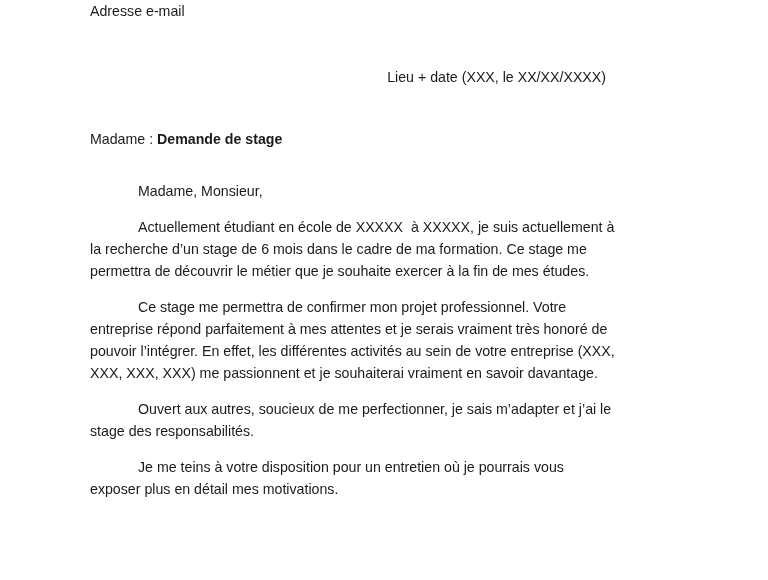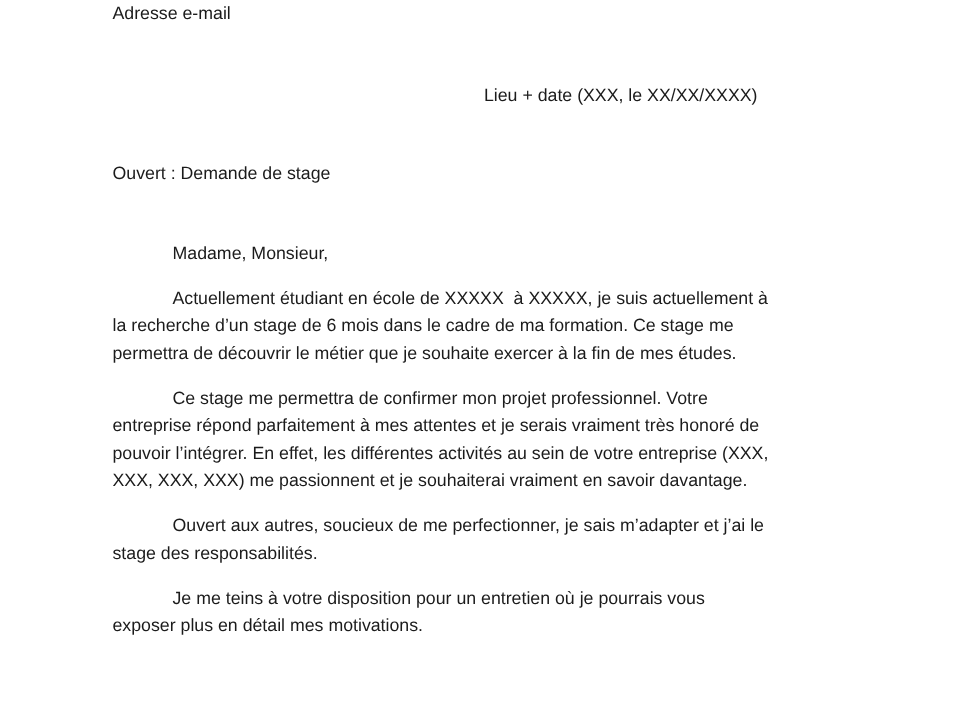--- a/index.html
+++ b/index.html
@@ -64,27 +64,27 @@
   
   .subject-block {
     margin-top: 40px;
   }
   .subject-line {
     font-size: 14.2px;
     line-height: 22px;
     margin: 0;
   }
   .subject-value {
-    font-weight: normal;
+    font-weight: bold;
     text-align: right;
   }
 
   
   .salutation-block {
-    margin-top: 42px;
+    margin-top: 30px;
     padding-left: 48px;
   }
   .salutation-line {
     font-size: 14.2px;
     line-height: 22px;
     margin: 0;
   }
 
   
   .body-block {
@@ -110,21 +110,21 @@
   <div class="sender-block">
     <p class="sender-email">Adresse e-mail</p>
   </div>
 
 
   <div class="placedate-block">
     <p class="placedate-line">Lieu + date (XXX, le XX/XX/XXXX)</p>
   </div>
 
   <div class="subject-block">
-    <p class="subject-line"><span>Ouvert : </span><span class="subject-value">Demande de stage</span></p>
+    <p class="subject-line"><span>Madame : </span><span class="subject-value">Demande de stage</span></p>
   </div>
 
   <div class="salutation-block">
     <p class="salutation-line">Madame, Monsieur,</p>
   </div>
 
   <div class="body-block">
     <p class="body-paragraph">Actuellement étudiant en école de XXXXX  à XXXXX, je suis actuellement à la recherche d’un stage de 6 mois dans le cadre de ma formation. Ce stage me permettra de découvrir le métier que je souhaite exercer à la fin de mes études.</p>
     <p class="body-paragraph">Ce stage me permettra de confirmer mon projet professionnel. Votre entreprise répond parfaitement à mes attentes et je serais vraiment très honoré de pouvoir l’intégrer. En effet, les différentes activités au sein de votre entreprise (XXX, XXX, XXX, XXX) me passionnent et je souhaiterai vraiment en savoir davantage.</p>
     <p class="body-paragraph">Ouvert aux autres, soucieux de me perfectionner, je sais m’adapter et j’ai le stage des responsabilités.</p>

